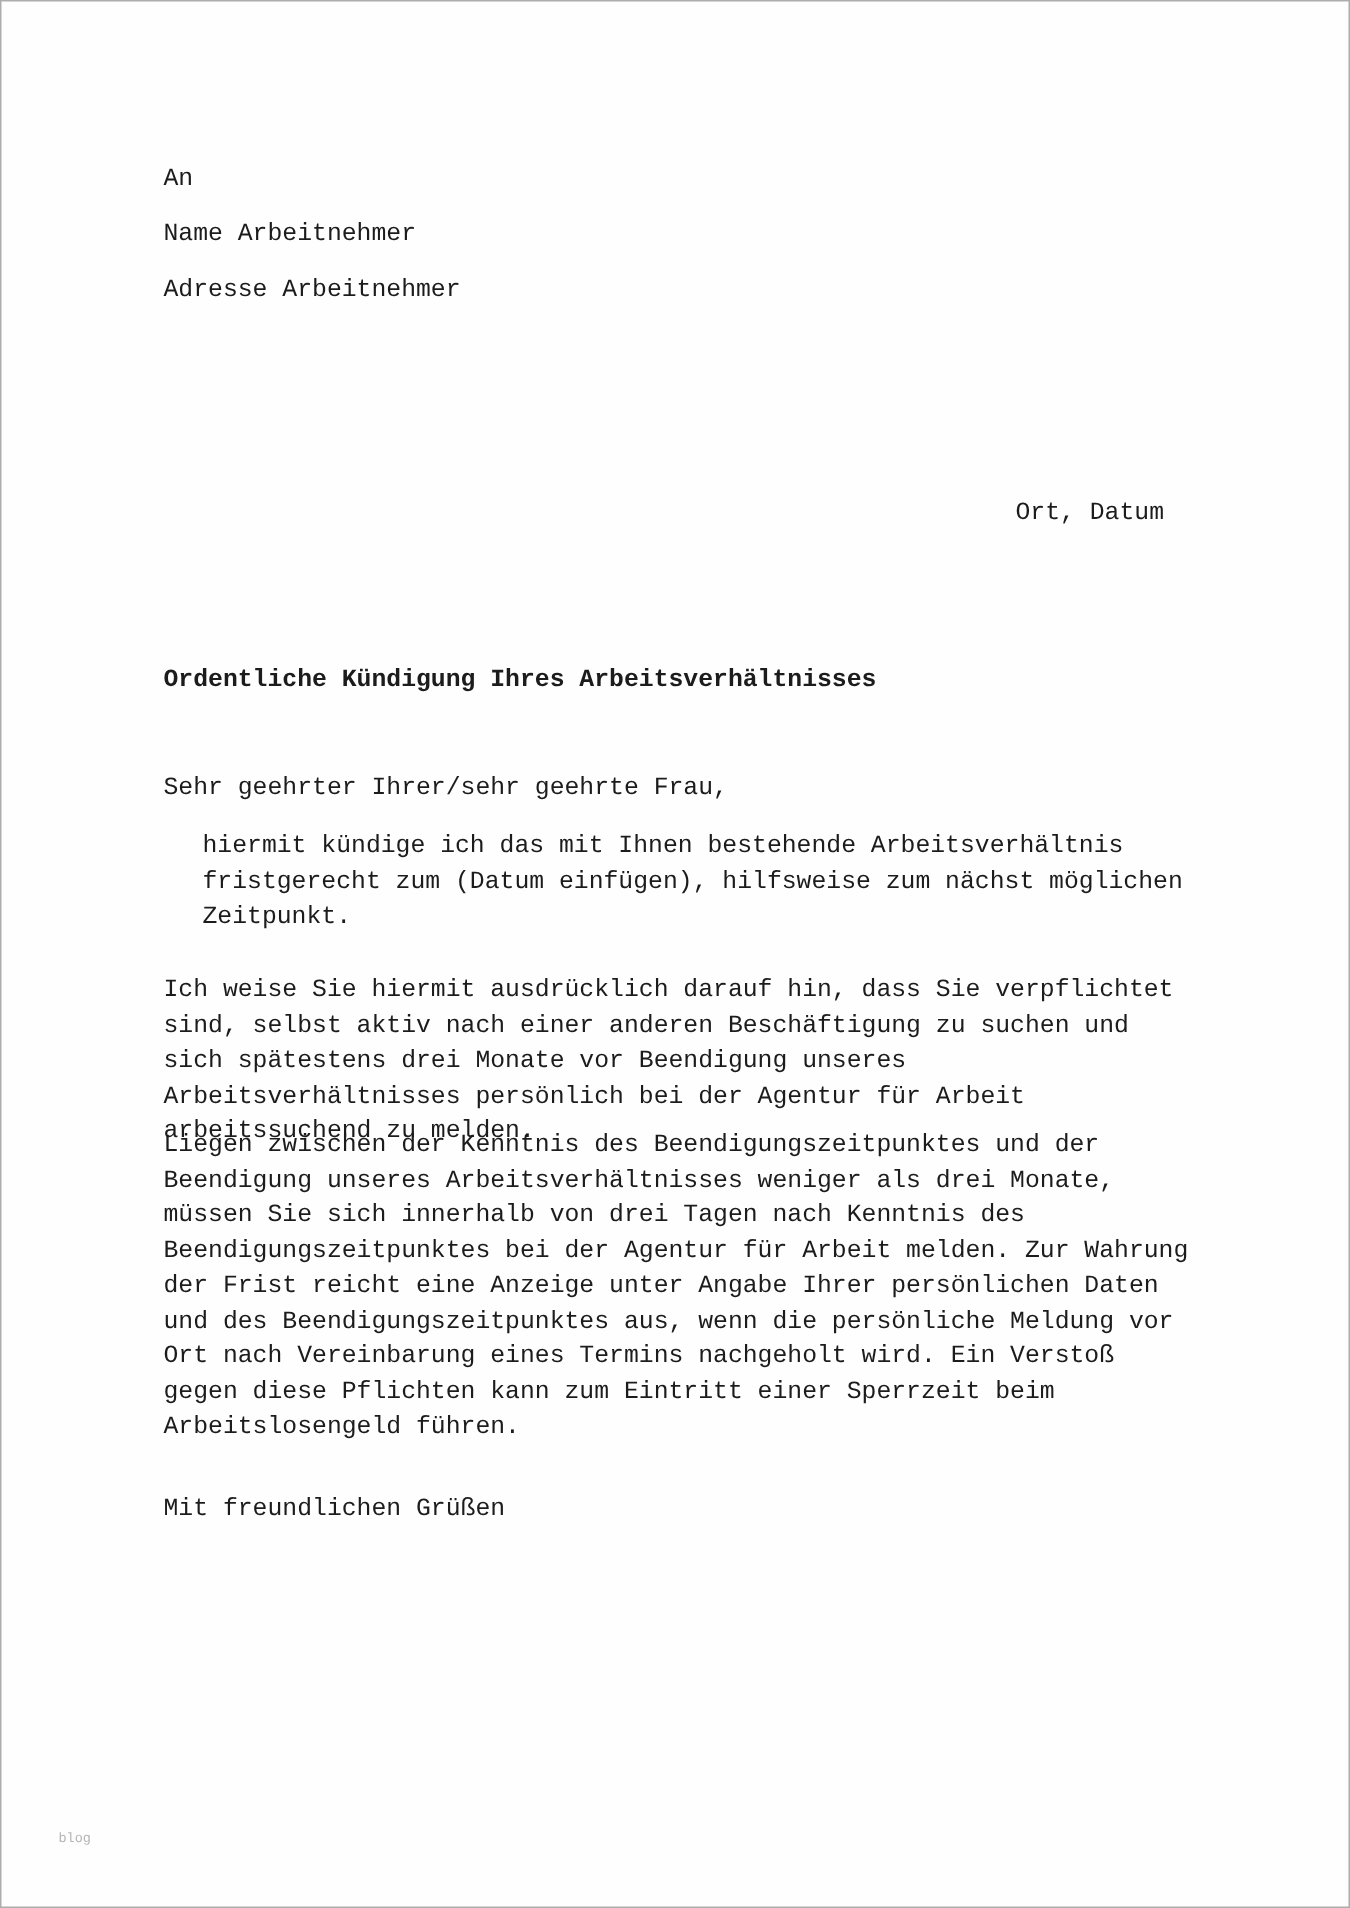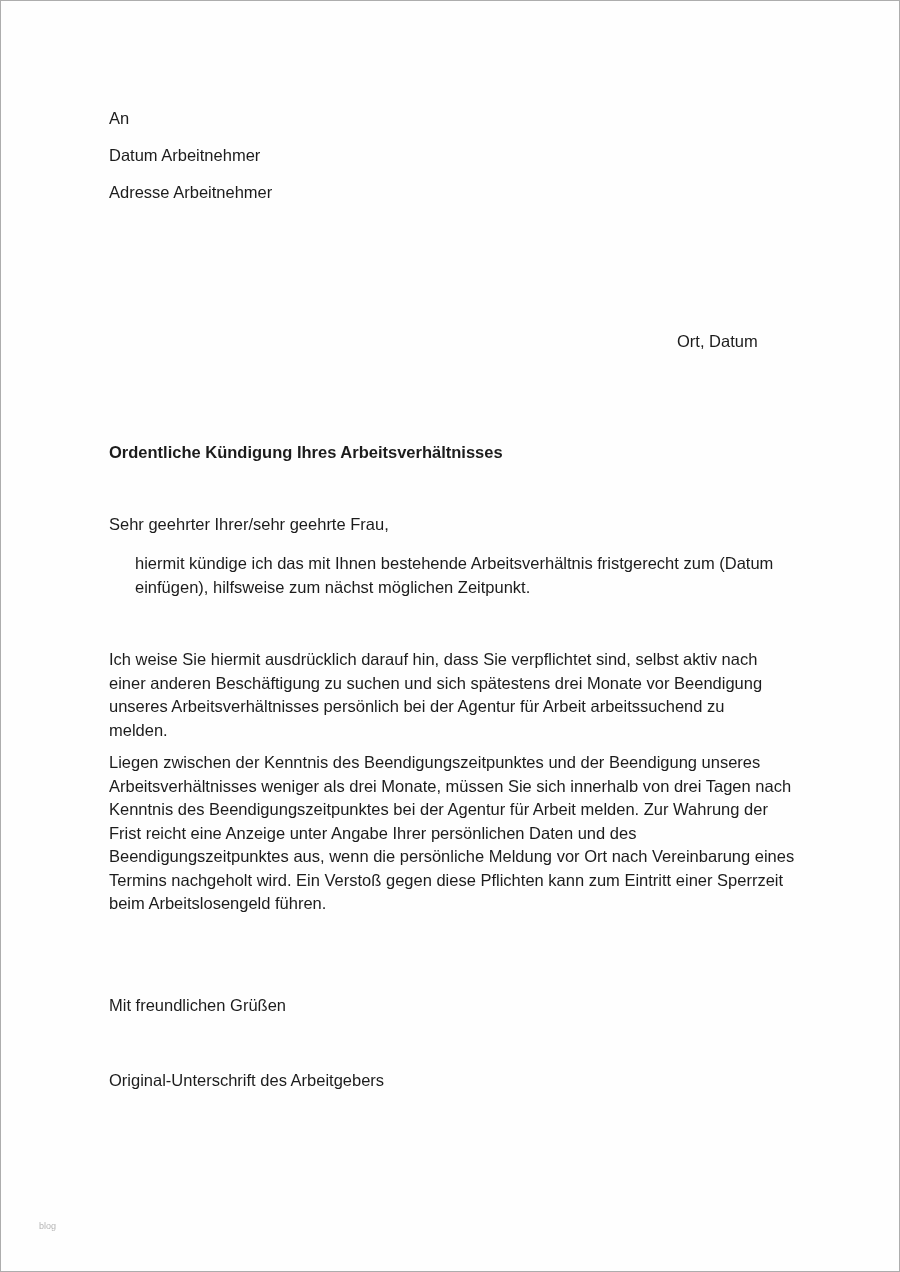--- a/index.html
+++ b/index.html
@@ -7,21 +7,21 @@
     padding: 0;
     background: #ffffff;
   }
   .page {
     position: relative;
     width: 900px;
     height: 1272px;
     background: #fefefe;
     box-sizing: border-box;
     border: 1px solid #adadad;
-    font-family: Liberation Sans, sans-serif;
+    font-family: Liberation Mono, monospace;
     color: #1c1c1c;
     overflow: hidden;
   }
   .abs {
     position: absolute;
     font-size: 16.5px;
     line-height: 23.5px;
     white-space: pre-wrap;
   }
   .recipient-line-1 { top: 106px; left: 108px; }
@@ -45,35 +45,34 @@
     color: #b5b5b5;
   }
 </style>
 </head>
 <body>
 
 <div class="page">
 
   <div class="abs recipient-line-1">An</div>
 
-  <div class="abs recipient-line-2">Datum Arbeitnehmer</div>
+  <div class="abs recipient-line-2">Name Arbeitnehmer</div>
 
   <div class="abs recipient-line-3">Adresse Arbeitnehmer</div>
 
   <div class="abs date-line">Ort, Datum</div>
 
   <div class="abs subject-line">Ordentliche Kündigung Ihres Arbeitsverhältnisses</div>
 
   <div class="abs salutation">Sehr geehrter Ihrer/sehr geehrte Frau,</div>
 
   <div class="abs para-1">hiermit kündige ich das mit Ihnen bestehende Arbeitsverhältnis fristgerecht zum (Datum einfügen), hilfsweise zum nächst möglichen Zeitpunkt.</div>
 
   <div class="abs para-2">Ich weise Sie hiermit ausdrücklich darauf hin, dass Sie verpflichtet sind, selbst aktiv nach einer anderen Beschäftigung zu suchen und sich spätestens drei Monate vor Beendigung unseres Arbeitsverhältnisses persönlich bei der Agentur für Arbeit arbeitssuchend zu melden.</div>
 
   <div class="abs para-3">Liegen zwischen der Kenntnis des Beendigungszeitpunktes und der Beendigung unseres Arbeitsverhältnisses weniger als drei Monate, müssen Sie sich innerhalb von drei Tagen nach Kenntnis des Beendigungszeitpunktes bei der Agentur für Arbeit melden. Zur Wahrung der Frist reicht eine Anzeige unter Angabe Ihrer persönlichen Daten und des Beendigungszeitpunktes aus, wenn die persönliche Meldung vor Ort nach Vereinbarung eines Termins nachgeholt wird. Ein Verstoß gegen diese Pflichten kann zum Eintritt einer Sperrzeit beim Arbeitslosengeld führen.</div>
 
   <div class="abs closing-line">Mit freundlichen Grüßen</div>
 
-  <div class="abs signature-line">Original-Unterschrift des Arbeitgebers</div>
 
   <div class="abs watermark">blog</div>
 
 </div>
 
 </body></html>

